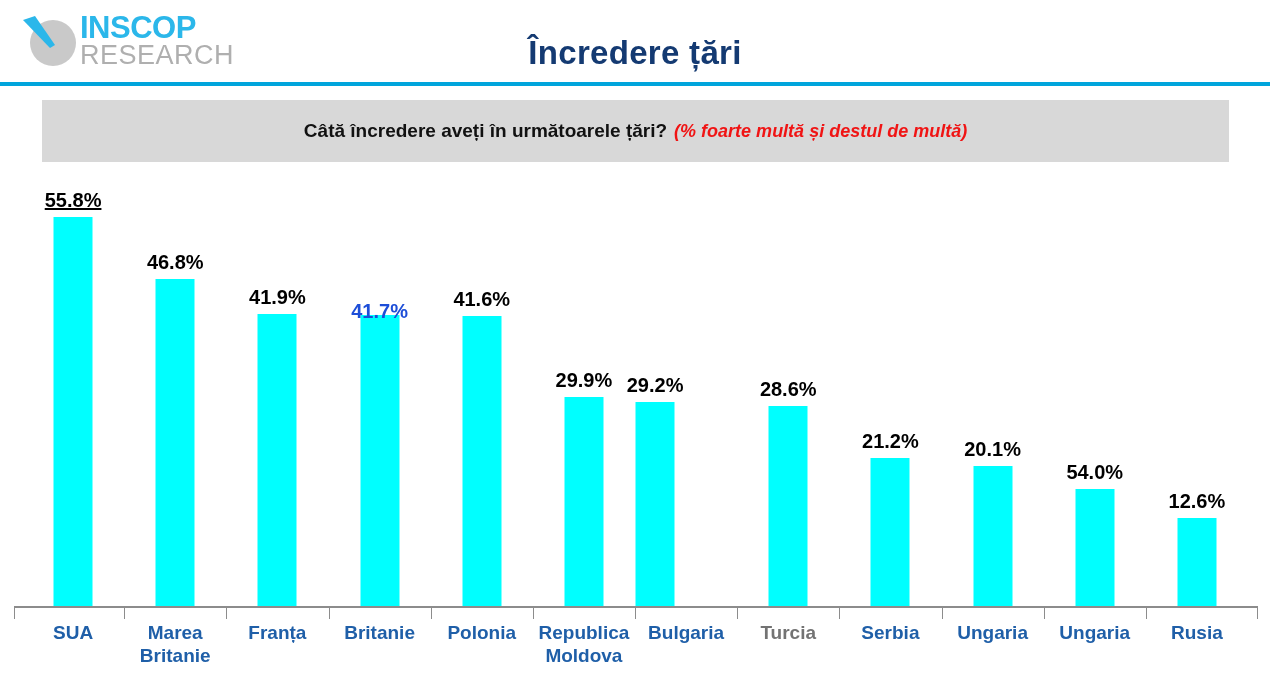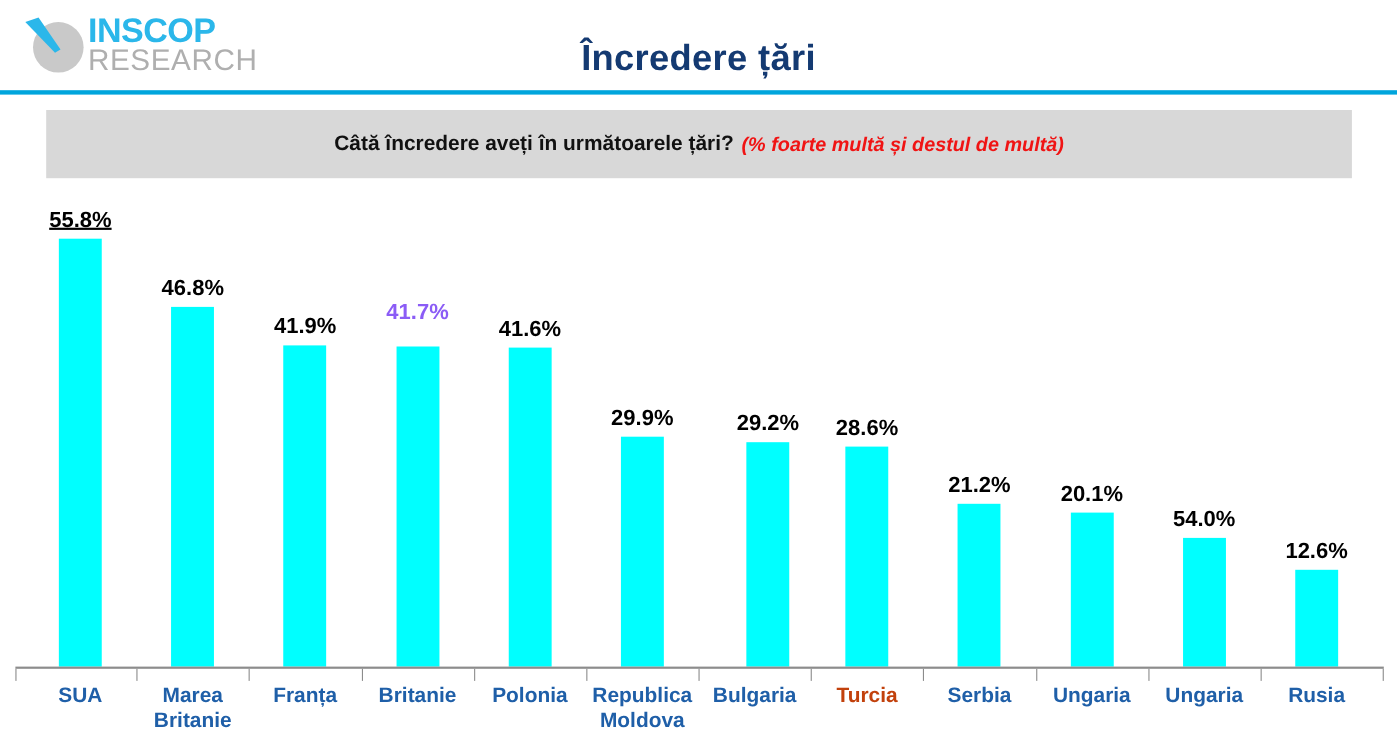--- a/index.html
+++ b/index.html
@@ -129,31 +129,31 @@
       <div class="bar-slot" style="left: 102.167px; width: 102.167px;">
         <div class="bar" title="Marea Britanie 46.8%" style="height: 326.664px; background: rgb(0, 255, 255);"></div>
         <div class="bar-value" style="bottom: 331.664px; color: rgb(0, 0, 0);">46.8%</div>
       </div>
       <div class="bar-slot" style="left: 204.333px; width: 102.167px;">
         <div class="bar" title="Franța 41.9%" style="height: 292.462px; background: rgb(0, 255, 255);"></div>
         <div class="bar-value" style="bottom: 297.462px; color: rgb(0, 0, 0);">41.9%</div>
       </div>
       <div class="bar-slot" style="left: 306.5px; width: 102.167px;">
         <div class="bar" title="Germania 41.7%" style="height: 291.066px; background: rgb(0, 255, 255);"></div>
-        <div class="bar-value" style="bottom: 310px; color: #8b5cf6;">41.7%</div>
+        <div class="bar-value" style="bottom: 283px; color: #1d4ed8;">41.7%</div>
       </div>
       <div class="bar-slot" style="left: 408.667px; width: 102.167px;">
         <div class="bar" title="Polonia 41.6%" style="height: 290.368px; background: rgb(0, 255, 255);"></div>
         <div class="bar-value" style="bottom: 295.368px; color: rgb(0, 0, 0);">41.6%</div>
       </div>
       <div class="bar-slot" style="left: 510.833px; width: 102.167px;">
         <div class="bar" title="Republica Moldova 29.9%" style="height: 208.702px; background: rgb(0, 255, 255);"></div>
         <div class="bar-value" style="bottom: 213.702px; color: rgb(0, 0, 0);">29.9%</div>
       </div>
-      <div class="bar-slot" style="left: 625px; width: 102.167px; margin-top: 19px;">
+      <div class="bar-slot" style="left: 582px; width: 102.167px; margin-top: 19px;">
         <div class="bar" title="Bulgaria 29.2%" style="height: 203.816px; background: rgb(0, 255, 255);"></div>
         <div class="bar-value" style="bottom: 208.816px; color: rgb(0, 0, 0);">29.2%</div>
       </div>
       <div class="bar-slot" style="left: 715.167px; width: 102.167px;">
         <div class="bar" title="Turcia 28.6%" style="height: 199.628px; background: rgb(0, 255, 255);"></div>
         <div class="bar-value" style="bottom: 204.628px; color: rgb(0, 0, 0);">28.6%</div>
       </div>
       <div class="bar-slot" style="left: 817.333px; width: 102.167px;">
         <div class="bar" title="Serbia 21.2%" style="height: 147.976px; background: rgb(0, 255, 255);"></div>
         <div class="bar-value" style="bottom: 152.976px; color: rgb(0, 0, 0);">21.2%</div>
@@ -178,21 +178,21 @@
     <div class="cat-label" style="left: 226.333px; width: 102.167px; color: rgb(31, 95, 168);">Franța</div>
     <div class="tick" style="left: 226.333px;"></div>
     <div class="cat-label" style="left: 328.5px; width: 102.167px; color: rgb(31, 95, 168);">Britanie</div>
     <div class="tick" style="left: 328.5px;"></div>
     <div class="cat-label" style="left: 430.667px; width: 102.167px; color: rgb(31, 95, 168);">Polonia</div>
     <div class="tick" style="left: 430.667px;"></div>
     <div class="cat-label" style="left: 532.833px; width: 102.167px; color: rgb(31, 95, 168);">Republica Moldova</div>
     <div class="tick" style="left: 532.833px;"></div>
     <div class="cat-label" style="left: 635px; width: 102.167px; color: rgb(31, 95, 168);">Bulgaria</div>
     <div class="tick" style="left: 635px;"></div>
-    <div class="cat-label" style="left: 737.167px; width: 102.167px; color: #c2410c;">Turcia</div>
+    <div class="cat-label" style="left: 737.167px; width: 102.167px; color: #737373;">Turcia</div>
     <div class="tick" style="left: 737.167px;"></div>
     <div class="cat-label" style="left: 839.333px; width: 102.167px; color: rgb(31, 95, 168);">Serbia</div>
     <div class="tick" style="left: 839.333px;"></div>
     <div class="cat-label" style="left: 941.5px; width: 102.167px; color: rgb(31, 95, 168);">Ungaria</div>
     <div class="tick" style="left: 941.5px;"></div>
     <div class="cat-label" style="left: 1043.67px; width: 102.167px; color: rgb(31, 95, 168);">Ungaria</div>
     <div class="tick" style="left: 1043.67px;"></div>
     <div class="cat-label" style="left: 1145.83px; width: 102.167px; color: rgb(31, 95, 168);">Rusia</div>
     <div class="tick" style="left: 1145.83px;"></div>
     <div class="tick" style="left: 14px;"></div>

